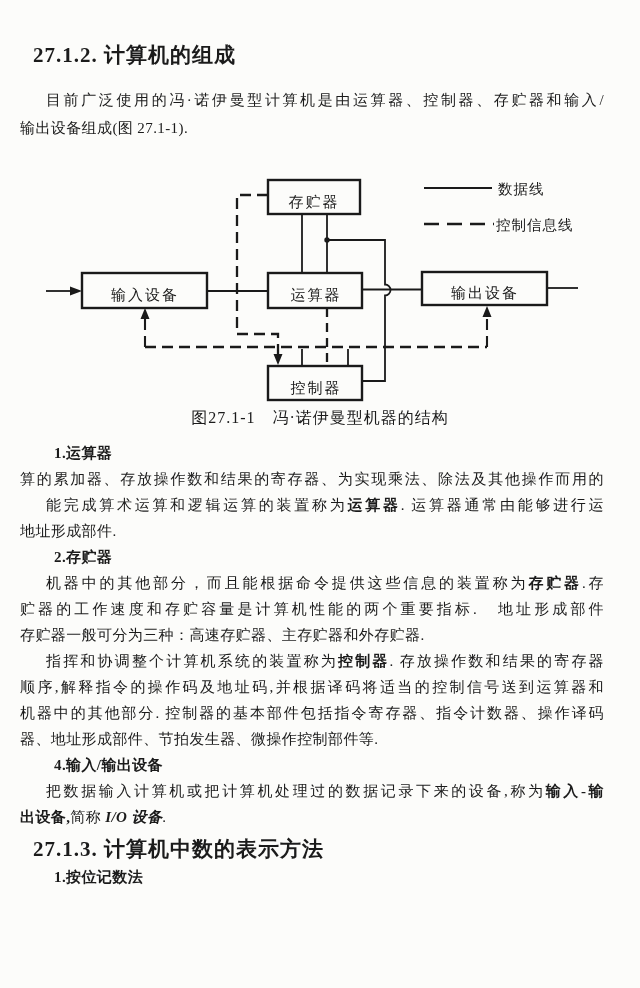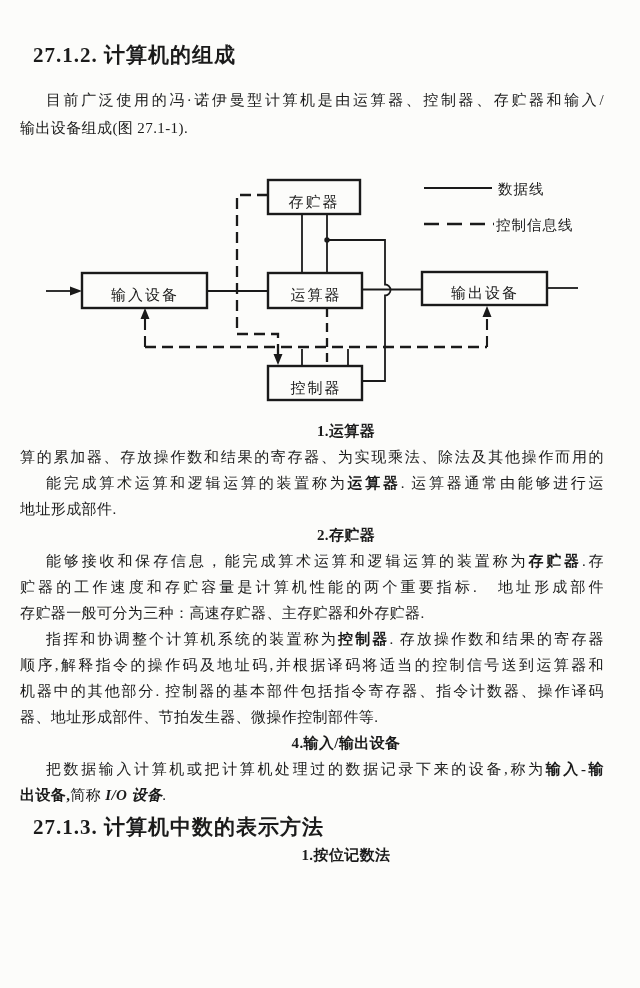--- a/index.html
+++ b/index.html
@@ -29,21 +29,20 @@
   .j{ 
     white-space:normal;
     text-align:justify;
     text-align-last:justify;
   }
   .ind{text-indent:26px;}
   .sec-head{
     margin-left:54px;
     font-weight:bold;
     letter-spacing:0.4px;
-    text-align:center;
   }
   .b{font-weight:bold;}
   .bi{font-weight:bold;font-style:italic;}
   .figure-svg{display:block;margin-top:16px;}
   .figure-svg text{
     font-family:"Liberation Serif", serif;
     font-size:15px;letter-spacing:2px;fill:#1a1a1a;
   }
   .figure-svg text.legend{font-size:14.5px;letter-spacing:1px;}
   .caption{
@@ -110,30 +109,31 @@
     </g>
 
     <g>
       <line x1="424" y1="186" x2="492" y2="186" stroke="#1a1a1a" stroke-width="1.9"></line>
       <text class="legend" x="498" y="192">数据线</text>
       <line x1="424" y1="222" x2="494" y2="222" stroke="#1a1a1a" stroke-width="2.6" stroke-dasharray="15 8"></line>
       <text class="legend" x="496" y="228">控制信息线</text>
     </g>
   </svg>
 
+  <div class="caption">图27.1-1　冯·诺伊曼型机器的结构</div>
 
   <div class="textblock">
 
     <div class="bodyline sec-head">1.运算器</div>
     <div class="bodyline j">算的累加器、存放操作数和结果的寄存器、为实现乘法、除法及其他操作而用的</div>
     <div class="bodyline j ind"><span>能完成算术运算和逻辑运算的装置称为</span><span class="b">运算器</span><span>. 运算器通常由能够进行运</span></div>
     <div class="bodyline">地址形成部件.</div>
 
     <div class="bodyline sec-head">2.存贮器</div>
-    <div class="bodyline j ind"><span>能够接收和保存信息，能完成算术运算和逻辑运算的装置称为</span><span class="b">存贮器</span><span>.存</span></div>
+    <div class="bodyline j ind"><span>机器中的其他部分，而且能根据命令提供这些信息的装置称为</span><span class="b">存贮器</span><span>.存</span></div>
     <div class="bodyline j">贮器的工作速度和存贮容量是计算机性能的两个重要指标.　地址形成部件</div>
     <div class="bodyline">存贮器一般可分为三种：高速存贮器、主存贮器和外存贮器.</div>
 
     <div class="bodyline j ind"><span>指挥和协调整个计算机系统的装置称为</span><span class="b">控制器</span><span>. 存放操作数和结果的寄存器</span></div>
     <div class="bodyline j">顺序,解释指令的操作码及地址码,并根据译码将适当的控制信号送到运算器和</div>
     <div class="bodyline j">机器中的其他部分. 控制器的基本部件包括指令寄存器、指令计数器、操作译码</div>
     <div class="bodyline">器、地址形成部件、节拍发生器、微操作控制部件等.</div>
 
     <div class="bodyline sec-head">4.输入/输出设备</div>
     <div class="bodyline j ind"><span>把数据输入计算机或把计算机处理过的数据记录下来的设备,称为</span><span class="b">输入-输</span></div>

